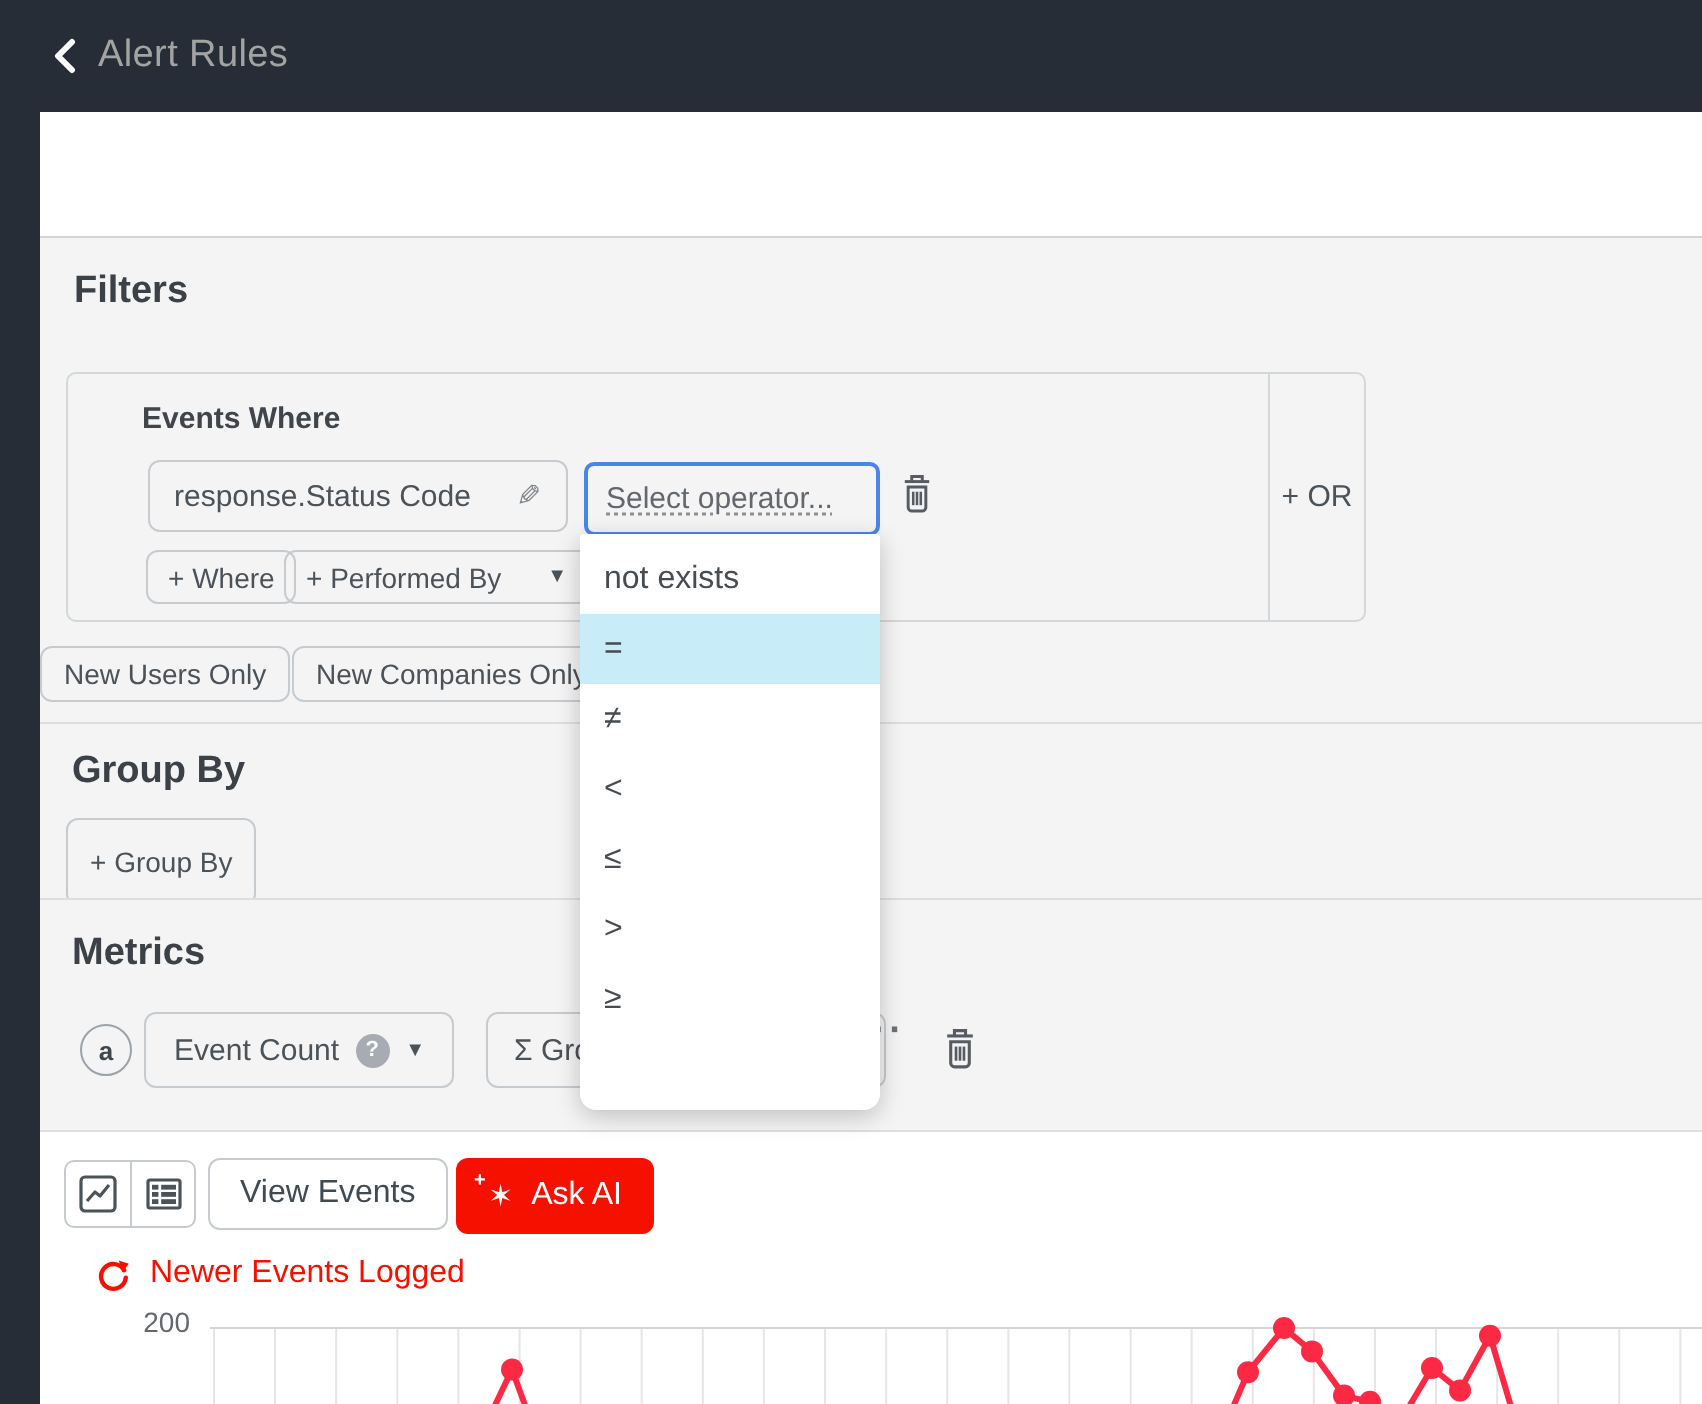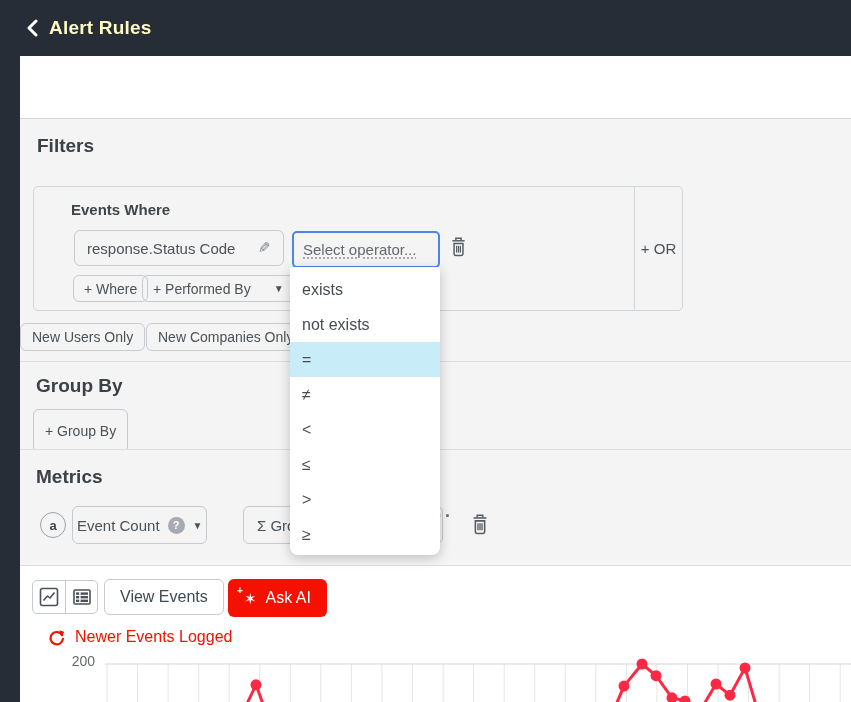--- a/index.html
+++ b/index.html
@@ -4,21 +4,21 @@
 <style>
   * { margin:0; padding:0; box-sizing:border-box; }
   html,body { width:851px; height:702px; overflow:hidden; }
   body { font-family:"Liberation Sans", sans-serif; }
   .app { position:relative; width:851px; height:702px; background:#272d36; }
 
   
   .topbar { position:absolute; left:0; top:0; width:851px; height:56px; background:#272d36;
             display:flex; align-items:center; padding-left:25px; }
   .back { width:16px; height:18px; margin-right:8px; cursor:pointer; }
-  .topbar-title { color:#fef9c3; font-size:19px; font-weight:700; letter-spacing:.2px; }
+  .topbar-title { color:#a3a3a3; font-size:19px; font-weight:400; letter-spacing:.2px; }
 
   
   .content { position:absolute; left:20px; top:56px; width:831px; height:646px; background:#fde047; }
 
   .sec { position:relative; width:831px; background:#f4f4f5; }
   .sec-topband { background:#fff; height:62px; }
   .sec-filters { height:243px; border-top:1px solid #d2d6d8; }
   .sec-groupby { height:88px; border-top:1px solid #dcdfe1; }
   .sec-metrics { height:116px; border-top:1px solid #dcdfe1; }
   .sec-chart   { height:137px; background:#fff; border-top:1px solid #dcdfe1; }
@@ -56,21 +56,21 @@
   .chip1 { left:0; top:204px; }
   .chip2 { left:126px; top:204px; }
 
   
   .groupby-btn { position:absolute; left:13px; top:47px; height:44px; padding:0 11px; font-size:14px; }
 
   
   .series-circle { position:absolute; left:20px; top:62px; width:26px; height:26px; border-radius:50%;
                    border:1px solid #9ba2a8; color:#3f464c; font-size:13px; font-weight:700;
                    display:flex; align-items:center; justify-content:center; }
-  .metric-btn { position:absolute; left:52px; top:56px; height:38px; padding:0 4px; font-size:15px; gap:8px; }
+  .metric-btn { position:absolute; left:52px; top:56px; height:38px; padding:0 14px; font-size:15px; gap:8px; }
   .q-icon { width:17px; height:17px; border-radius:50%; background:#a6acb2; color:#fff;
             font-size:11px; font-weight:700; display:inline-flex; align-items:center; justify-content:center; }
   .agg-btn { position:absolute; left:223px; top:56px; width:200px; height:38px; padding:0 13px;
              font-size:15px; justify-content:flex-start; }
   .ellipsis { position:absolute; left:408px; top:55px; font-size:19px; font-weight:700; color:#6b7277;
               letter-spacing:2px; background:none; border:none; cursor:pointer; }
   .metric-trash { left:451px; top:64px; }
 
   
   .dropdown { position:absolute; left:270px; top:211px; width:150px; height:288px; background:#fff;
@@ -277,21 +277,20 @@
             <circle cx="567.0" cy="48.8" r="5.5" fill="#fb2943"></circle>
             <circle cx="580.0" cy="51.9" r="5.5" fill="#fb2943"></circle>
             <circle cx="611.0" cy="35.0" r="5.5" fill="#fb2943"></circle>
             <circle cx="625.0" cy="46.2" r="5.5" fill="#fb2943"></circle>
             <circle cx="640.0" cy="18.9" r="5.5" fill="#fb2943"></circle>
           </svg>
       </div>
     </div>
 
     <div class="dropdown">
-      <div class="dd-item">exists</div>
       <div class="dd-item">not exists</div>
       <div class="dd-item sel">=</div>
       <div class="dd-item">≠</div>
       <div class="dd-item">&lt;</div>
       <div class="dd-item">≤</div>
       <div class="dd-item">&gt;</div>
       <div class="dd-item">≥</div>
     </div>
 
   </div>

